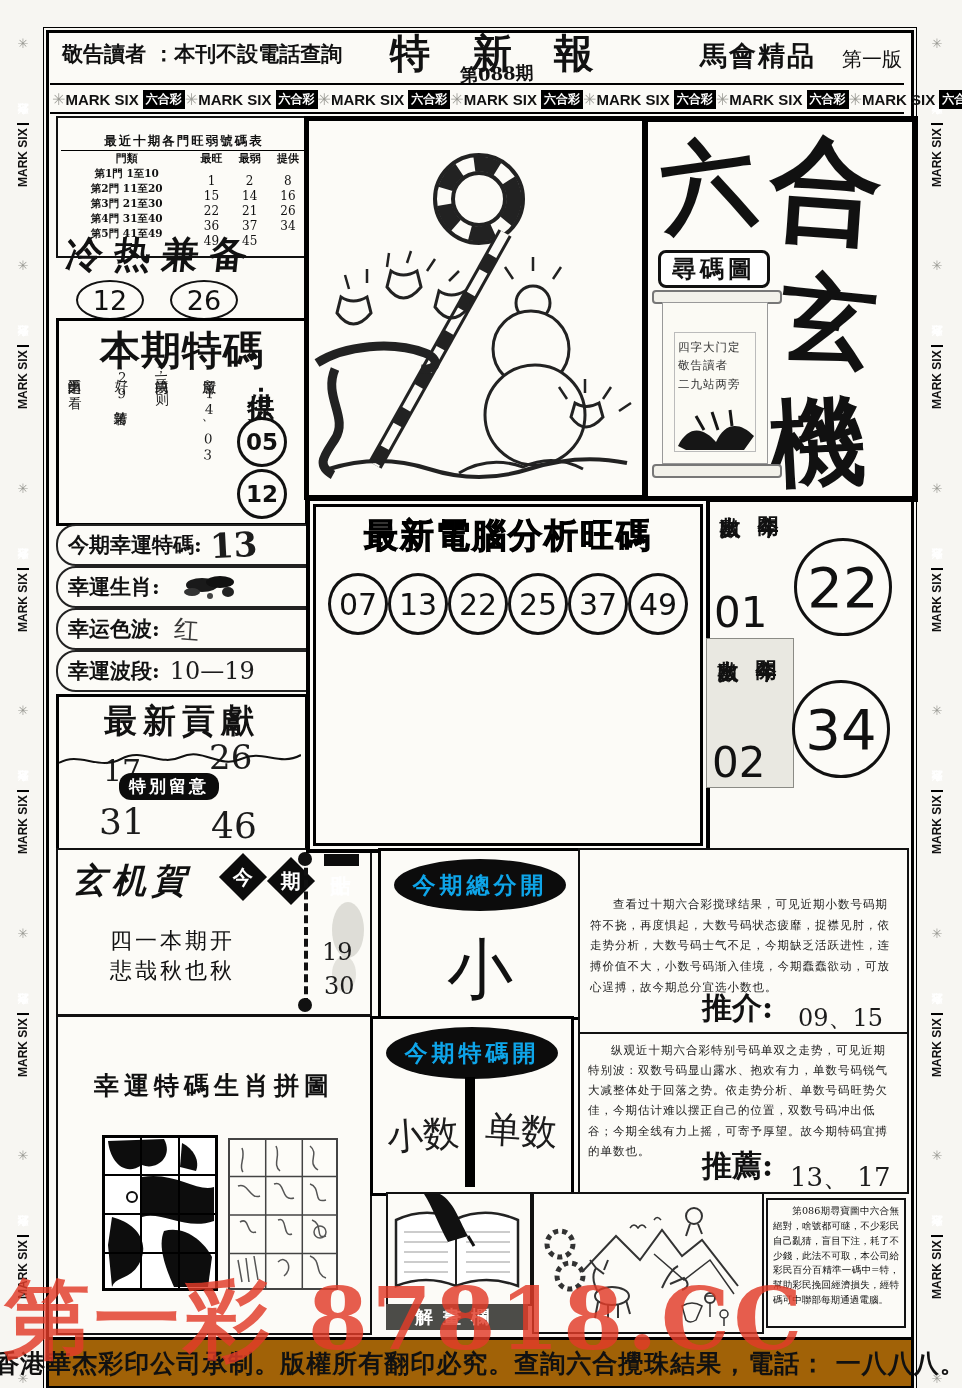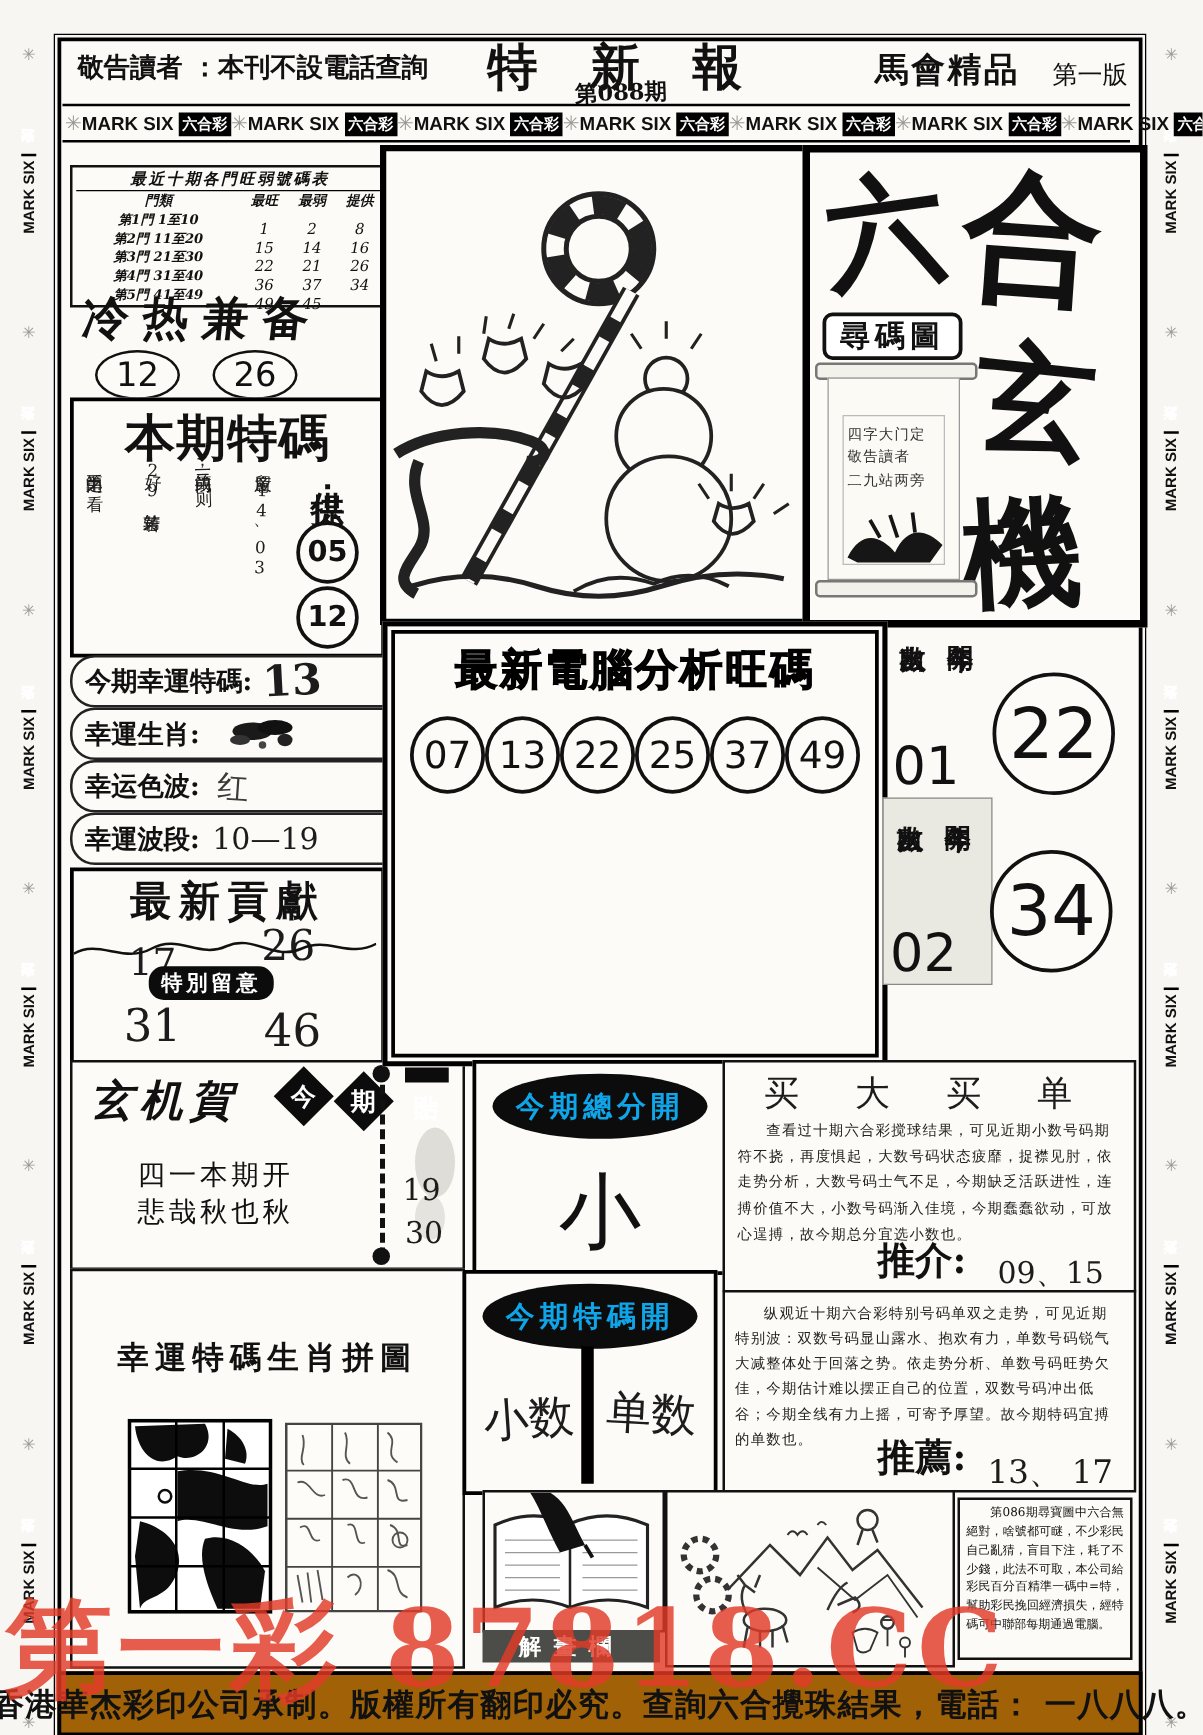--- a/index.html
+++ b/index.html
@@ -109,21 +109,21 @@
     </span>
   <span class="fl">✳</span>
   <span class="bn">
       <span>MARK SIX</span>
       <span class="chip">六合彩</span>
     </span>
 
 </div>
 <div class="abs" style="left:50px;top:112px;width:854px;border-top:2px solid #000;"></div>
 
-<div class="abs bx2" style="left:56px;top:132px;width:246px;height:108px;overflow:visible;padding:1px 3px;font-style:italic;">
+<div class="abs bx2" style="left:56px;top:116px;width:246px;height:108px;overflow:visible;padding:15px 3px;">
   <div class="serif" style="font-size:12.5px;font-weight:900;text-align:center;letter-spacing:2px;border-bottom:1px solid #000;">最近十期各門旺弱號碼表</div>
   <table class="hot serif">
     <tbody>
         <tr>
       <th>門類</th>
       <th>最旺</th>
       <th>最弱</th>
       <th>提供</th>
     </tr>
     <tr>
@@ -360,21 +360,20 @@
   <span style="position:absolute;left:6px;top:100px;font-size:42px;font-family:'DejaVu Sans',sans-serif;">02</span>
   <div class="circ" style="position:absolute;left:86px;top:42px;width:92px;height:92px;font-size:56px;">34</div>
 </div>
 
 <div class="abs bx3" style="left:378px;top:848px;width:198px;height:166px;">
   <div class="oval" style="margin:8px auto 0;width:172px;height:52px;font-size:23px;">今期總分開</div>
   <div class="serif" style="text-align:center;font-size:66px;margin-top:14px;">小</div>
 </div>
 
 <div class="abs bx2" style="left:578px;top:848px;width:327px;height:182px;">
-  <div class="hand" style="text-align:center;margin-top:6px;font-size:28px;letter-spacing:18px;">买 大 买 单</div>
   <div class="hand" style="position:absolute;left:10px;top:44px;width:306px;font-size:11.5px;line-height:1.8;letter-spacing:1px;color:#222;text-indent:2em;">查看过十期六合彩搅球结果，可见近期小数号码期符不挠，再度惧起，大数号码状态疲靡，捉襟见肘，依走势分析，大数号码士气不足，今期缺乏活跃进性，连搏价值不大，小数号码渐入佳境，今期蠢蠢欲动，可放心逞搏，故今期总分宜选小数也。</div>
   <span class="serif" style="position:absolute;left:122px;top:138px;font-size:30px;font-weight:900;">推介:</span>
   <span class="hand" style="position:absolute;left:218px;top:152px;font-size:24px;">09、15</span>
 </div>
 
 <div class="abs bx3" style="left:370px;top:1016px;width:198px;height:174px;">
   <div class="oval" style="margin:8px auto 0;width:172px;height:52px;font-size:23px;">今期特碼開</div>
   <div style="position:absolute;left:92px;top:58px;width:10px;height:110px;background:#000;"></div>
   <span class="hand" style="position:absolute;left:14px;top:92px;font-size:36px;transform:rotate(-4deg);">小数</span>
   <span class="hand" style="position:absolute;left:112px;top:88px;font-size:36px;transform:rotate(3deg);">单数</span>

